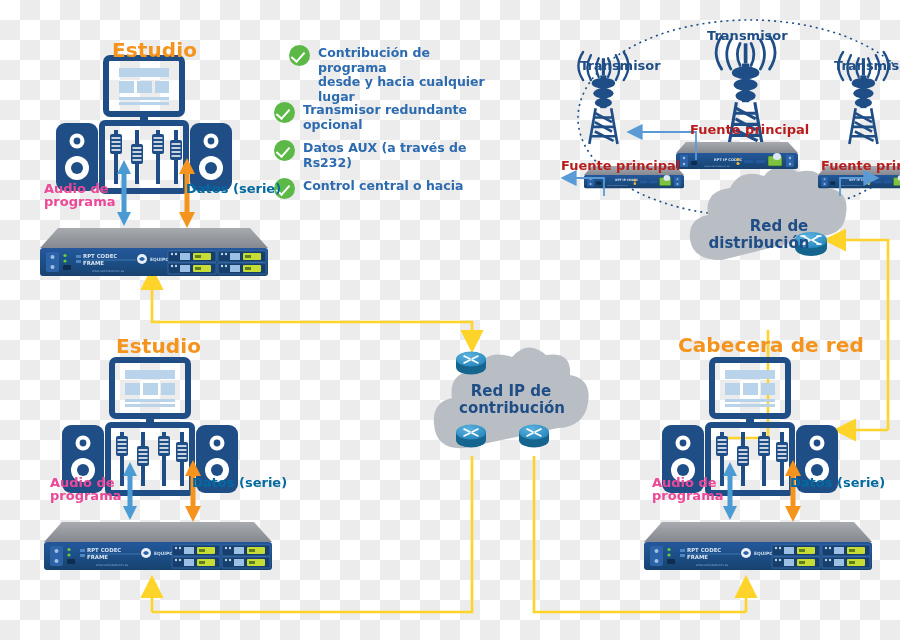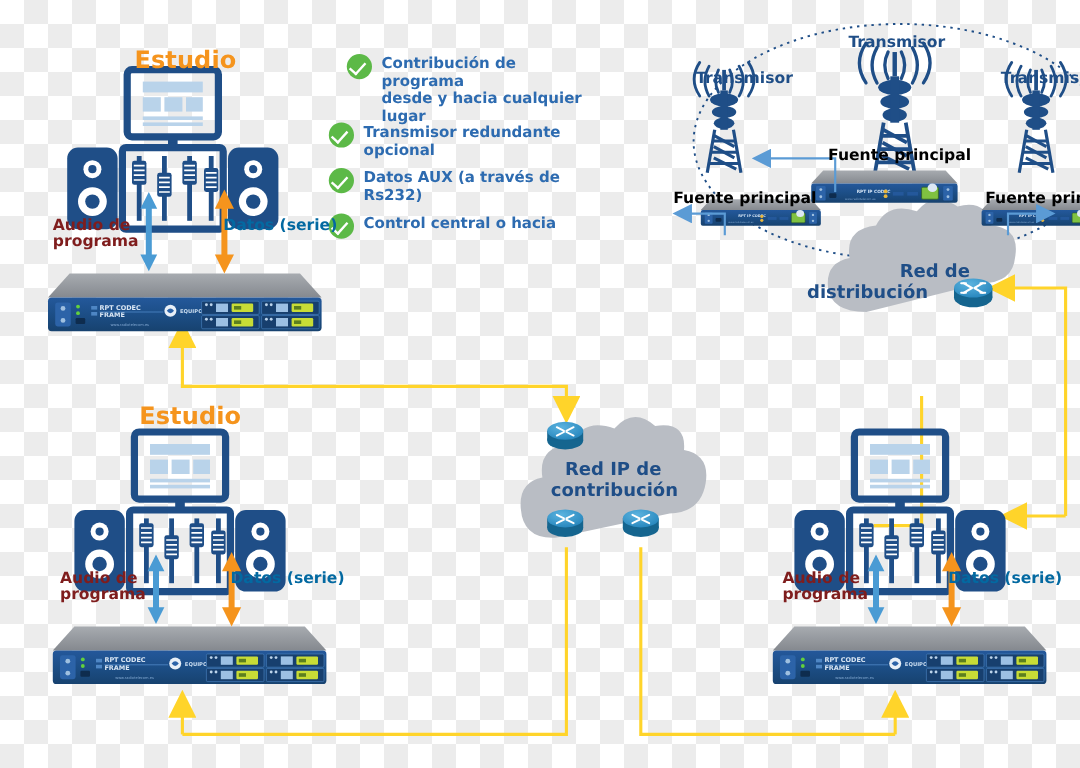--- a/index.html
+++ b/index.html
@@ -13,37 +13,37 @@
     background-size:40px 40px;
     background-position:0 0,20px 20px;
   }
   #stage{position:relative;width:900px;height:640px;margin-left:28px;}
   svg.layer{position:absolute;left:0;top:0;width:900px;height:640px;overflow:visible;}
   .ttl{
     position:absolute;color:#F5941D;font-weight:bold;font-size:20px;
     letter-spacing:.1px;white-space:nowrap;
   }
   .lbl-blue{
-    position:absolute;color:#7f1d1d;font-size:13px;line-height:13px;
+    position:absolute;color:#ec4899;font-size:13px;line-height:13px;
     font-weight:bold;white-space:nowrap;
   }
   .lbl-orange{
     position:absolute;color:#0369a1;font-size:13px;line-height:13px;
     font-weight:bold;white-space:nowrap;
   }
   .cloud-txt{
     position:absolute;color:#1F4E87;font-weight:bold;font-size:15px;
     line-height:17px;text-align:center;white-space:nowrap;
   }
   .tx-lbl{
     position:absolute;color:#1F4E87;font-weight:bold;font-size:13px;
     white-space:nowrap;
   }
   .fp-lbl{
-    position:absolute;color:#000000;font-weight:bold;font-size:13px;
+    position:absolute;color:#b91c1c;font-weight:bold;font-size:13px;
     white-space:nowrap;
   }
   .feat{position:absolute;display:flex;align-items:flex-start;gap:8px;}
   .feat .chk{
     width:21px;height:21px;border-radius:50%;background:#5CB947;
     flex:0 0 21px;position:relative;margin-top:1px;
   }
   .feat .chk:before{
     content:"";position:absolute;left:5px;top:4px;width:6px;height:11px;
     border:solid #fff;border-width:0 2.6px 2.6px 0;transform:rotate(42deg);
@@ -368,20 +368,21 @@
         <polygon points="765,460 757,476 773,476" stroke="none"></polygon>
         <polygon points="765,522 757,506 773,506" stroke="none"></polygon>
       </g>
     </g>
   </svg>
 
   <div class="ttl" style="left:84px;top:38px;">Estudio</div>
 
   <div class="ttl" style="left:88px;top:334px;">Estudio</div>
 
+  <div class="ttl" style="left:650px;top:333px;">Cabecera de red</div>
 
   <div class="feat" style="left:261px;top:44px;width:200px;">
     <span class="chk"></span>
     <span class="ftxt">Contribución de programa
 desde y hacia cualquier lugar</span>
   </div>
   <div class="feat" style="left:246px;top:101px;width:230px;">
     <span class="chk"></span>
     <span class="ftxt">Transmisor redundante opcional</span>
   </div>
@@ -400,21 +401,21 @@
 
   <div class="lbl-blue" style="left:22px;top:476px;white-space:pre-line;">Audio de
 programa</div>
   <div class="lbl-orange" style="left:164px;top:476px;">Datos (serie)</div>
 
   <div class="lbl-blue" style="left:624px;top:476px;white-space:pre-line;">Audio de
 programa</div>
   <div class="lbl-orange" style="left:762px;top:476px;">Datos (serie)</div>
 
   <div class="cloud-txt" style="left:696px;top:218px;width:110px;">Red de</div>
-  <div class="cloud-txt" style="left:624px;top:235px;width:142px;">distribución</div>
+  <div class="cloud-txt" style="left:660px;top:235px;width:142px;">distribución</div>
 
   <div class="cloud-txt" style="left:428px;top:383px;width:110px;">Red IP de</div>
   <div class="cloud-txt" style="left:414px;top:400px;width:140px;">contribución</div>
 
   <div class="tx-lbl" style="left:552px;top:58px;">Transmisor</div>
   <div class="tx-lbl" style="left:679px;top:28px;">Transmisor</div>
   <div class="tx-lbl" style="left:806px;top:58px;">Transmisor</div>
 
   <div class="fp-lbl" style="left:533px;top:158px;">Fuente principal</div>
   <div class="fp-lbl" style="left:662px;top:122px;">Fuente principal</div>

